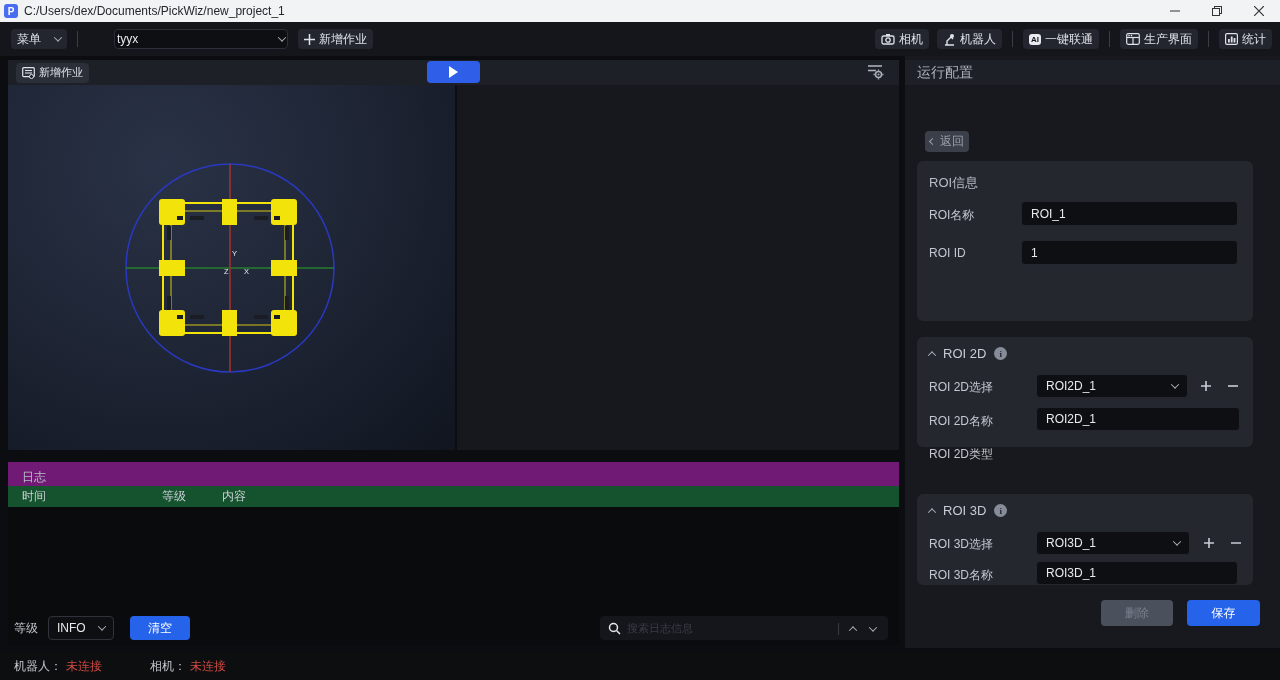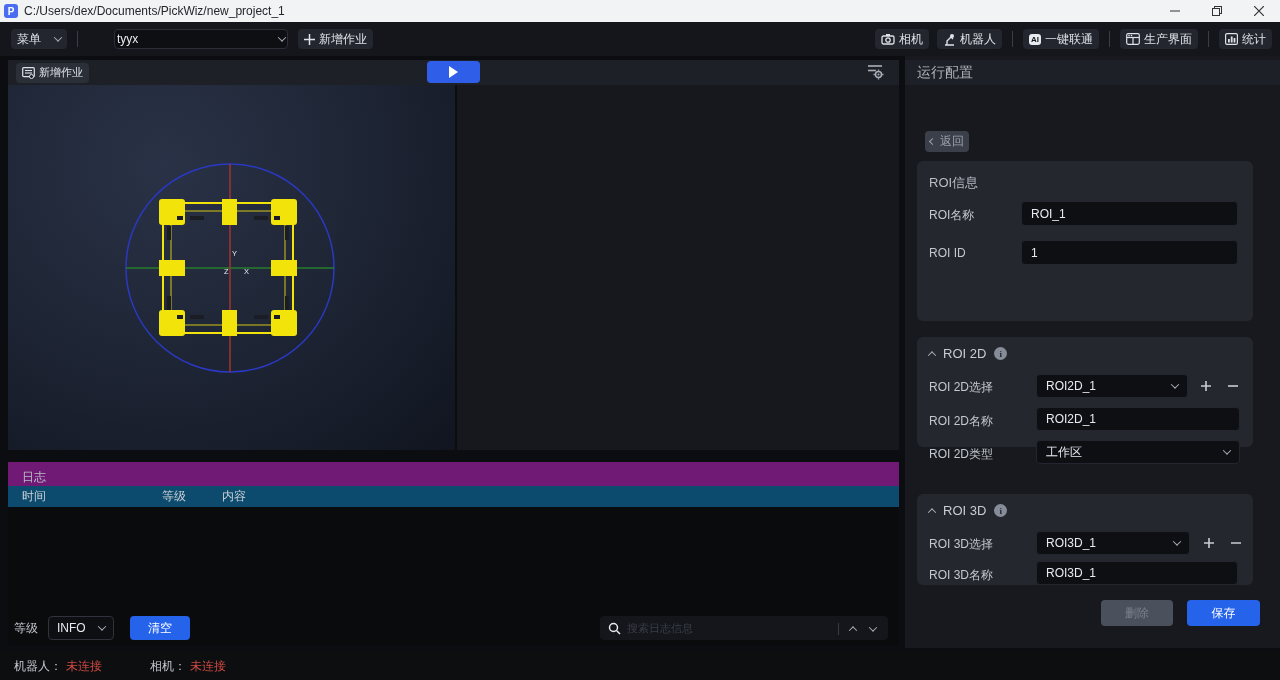--- a/index.html
+++ b/index.html
@@ -41,21 +41,21 @@
   .play-tri { width:0; height:0; border-left:9px solid #fff; border-top:6px solid transparent; border-bottom:6px solid transparent; }
   #vp-settings { position:absolute; right:14px; top:3px; }
 
   #vp3d { left:8px; top:85px; width:447px; height:365px;
     background:radial-gradient(ellipse at 35% 22%, #2a3247 0%, #1f2636 45%, #10151f 100%); }
   #vp2d { left:457px; top:85px; width:442px; height:365px; background:#17181d; }
 
   
   #log-title-bar { left:8px; top:462px; width:891px; height:24px; background:#701a75; display:flex; align-items:flex-end; }
   #log-title-bar span { margin-left:14px; color:#b9bec8; }
-  #log-colhead { left:8px; top:486px; width:891px; height:21px; background:#0c4a6e; display:flex; align-items:center; color:#cdd1d9; }
+  #log-colhead { left:8px; top:486px; width:891px; height:21px; background:#14532d; display:flex; align-items:center; color:#cdd1d9; }
   #log-colhead .c0 { margin-left:14px; width:140px; } #log-colhead .c1 { width:60px; } 
   #log-body { left:8px; top:507px; width:891px; height:138px; background:#0a0b0d; }
   #log-footer { position:absolute; left:0; bottom:5px; width:100%; height:24px; display:flex; align-items:center; }
   #log-level-label { margin-left:6px; }
   #log-level-select { margin-left:10px; width:66px; height:24px; background:#0d0f13; border:1px solid #2f333c;
     border-radius:4px; display:flex; align-items:center; justify-content:space-between; padding:0 8px; color:#e8eaef; }
   #clear-btn { margin-left:16px; width:60px; height:24px; background:#2563eb; border-radius:4px; color:#fff;
     display:flex; align-items:center; justify-content:center; }
   #search-box { position:absolute; left:592px; top:0; width:288px; height:24px; background:#14161b; border-radius:4px;
     display:flex; align-items:center; padding:0 8px; gap:6px; }
@@ -356,24 +356,20 @@
         </svg>
     </div>
     <div class="pm-btn" style="left:308px; top:41px;">
       <svg width="12" height="12">
           <path d="M1 6 H11" stroke="#c9cdd6" stroke-width="1.6"></path>
         </svg>
     </div>
     <span class="frow-label" style="top:76px;">ROI 2D名称</span>
     <input class="finput" style="left: 119px; top: 70px; width: 204px; height: 24px;" value="ROI2D_1">
     <span class="frow-label" style="top:109px;">ROI 2D类型</span>
-    <div class="fselect" style="left:119px; top:103px; width:204px;">
-      <span>工作区</span>
-      <span class="chev chev-down"></span>
-    </div>
   </div>
 
   <div class="card" style="top:438px; height:91px; overflow:hidden;">
     <div class="sec-head" style="top:9px;">
       <span class="chev chev-up"></span>
       <span>ROI 3D</span>
       <span class="info-ic">i</span>
     </div>
     <span class="frow-label" style="top:42px;">ROI 3D选择</span>
     <div class="fselect" style="left:119px; top:37px; width:154px;">

